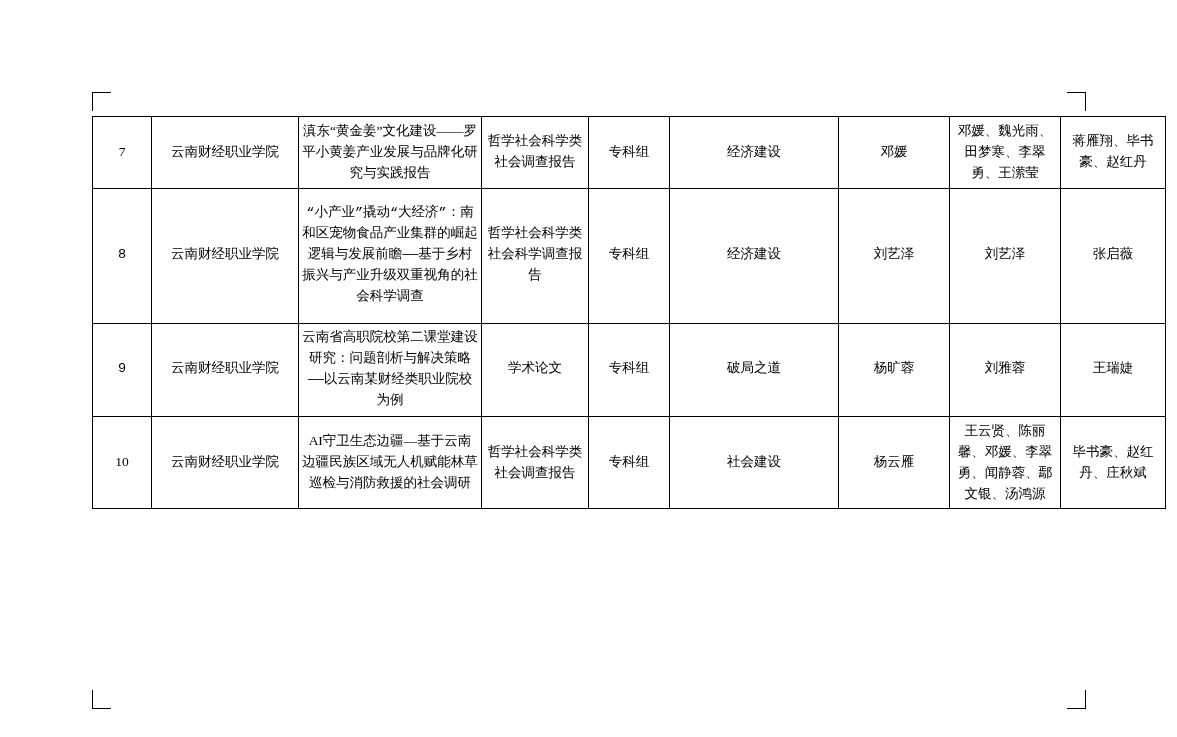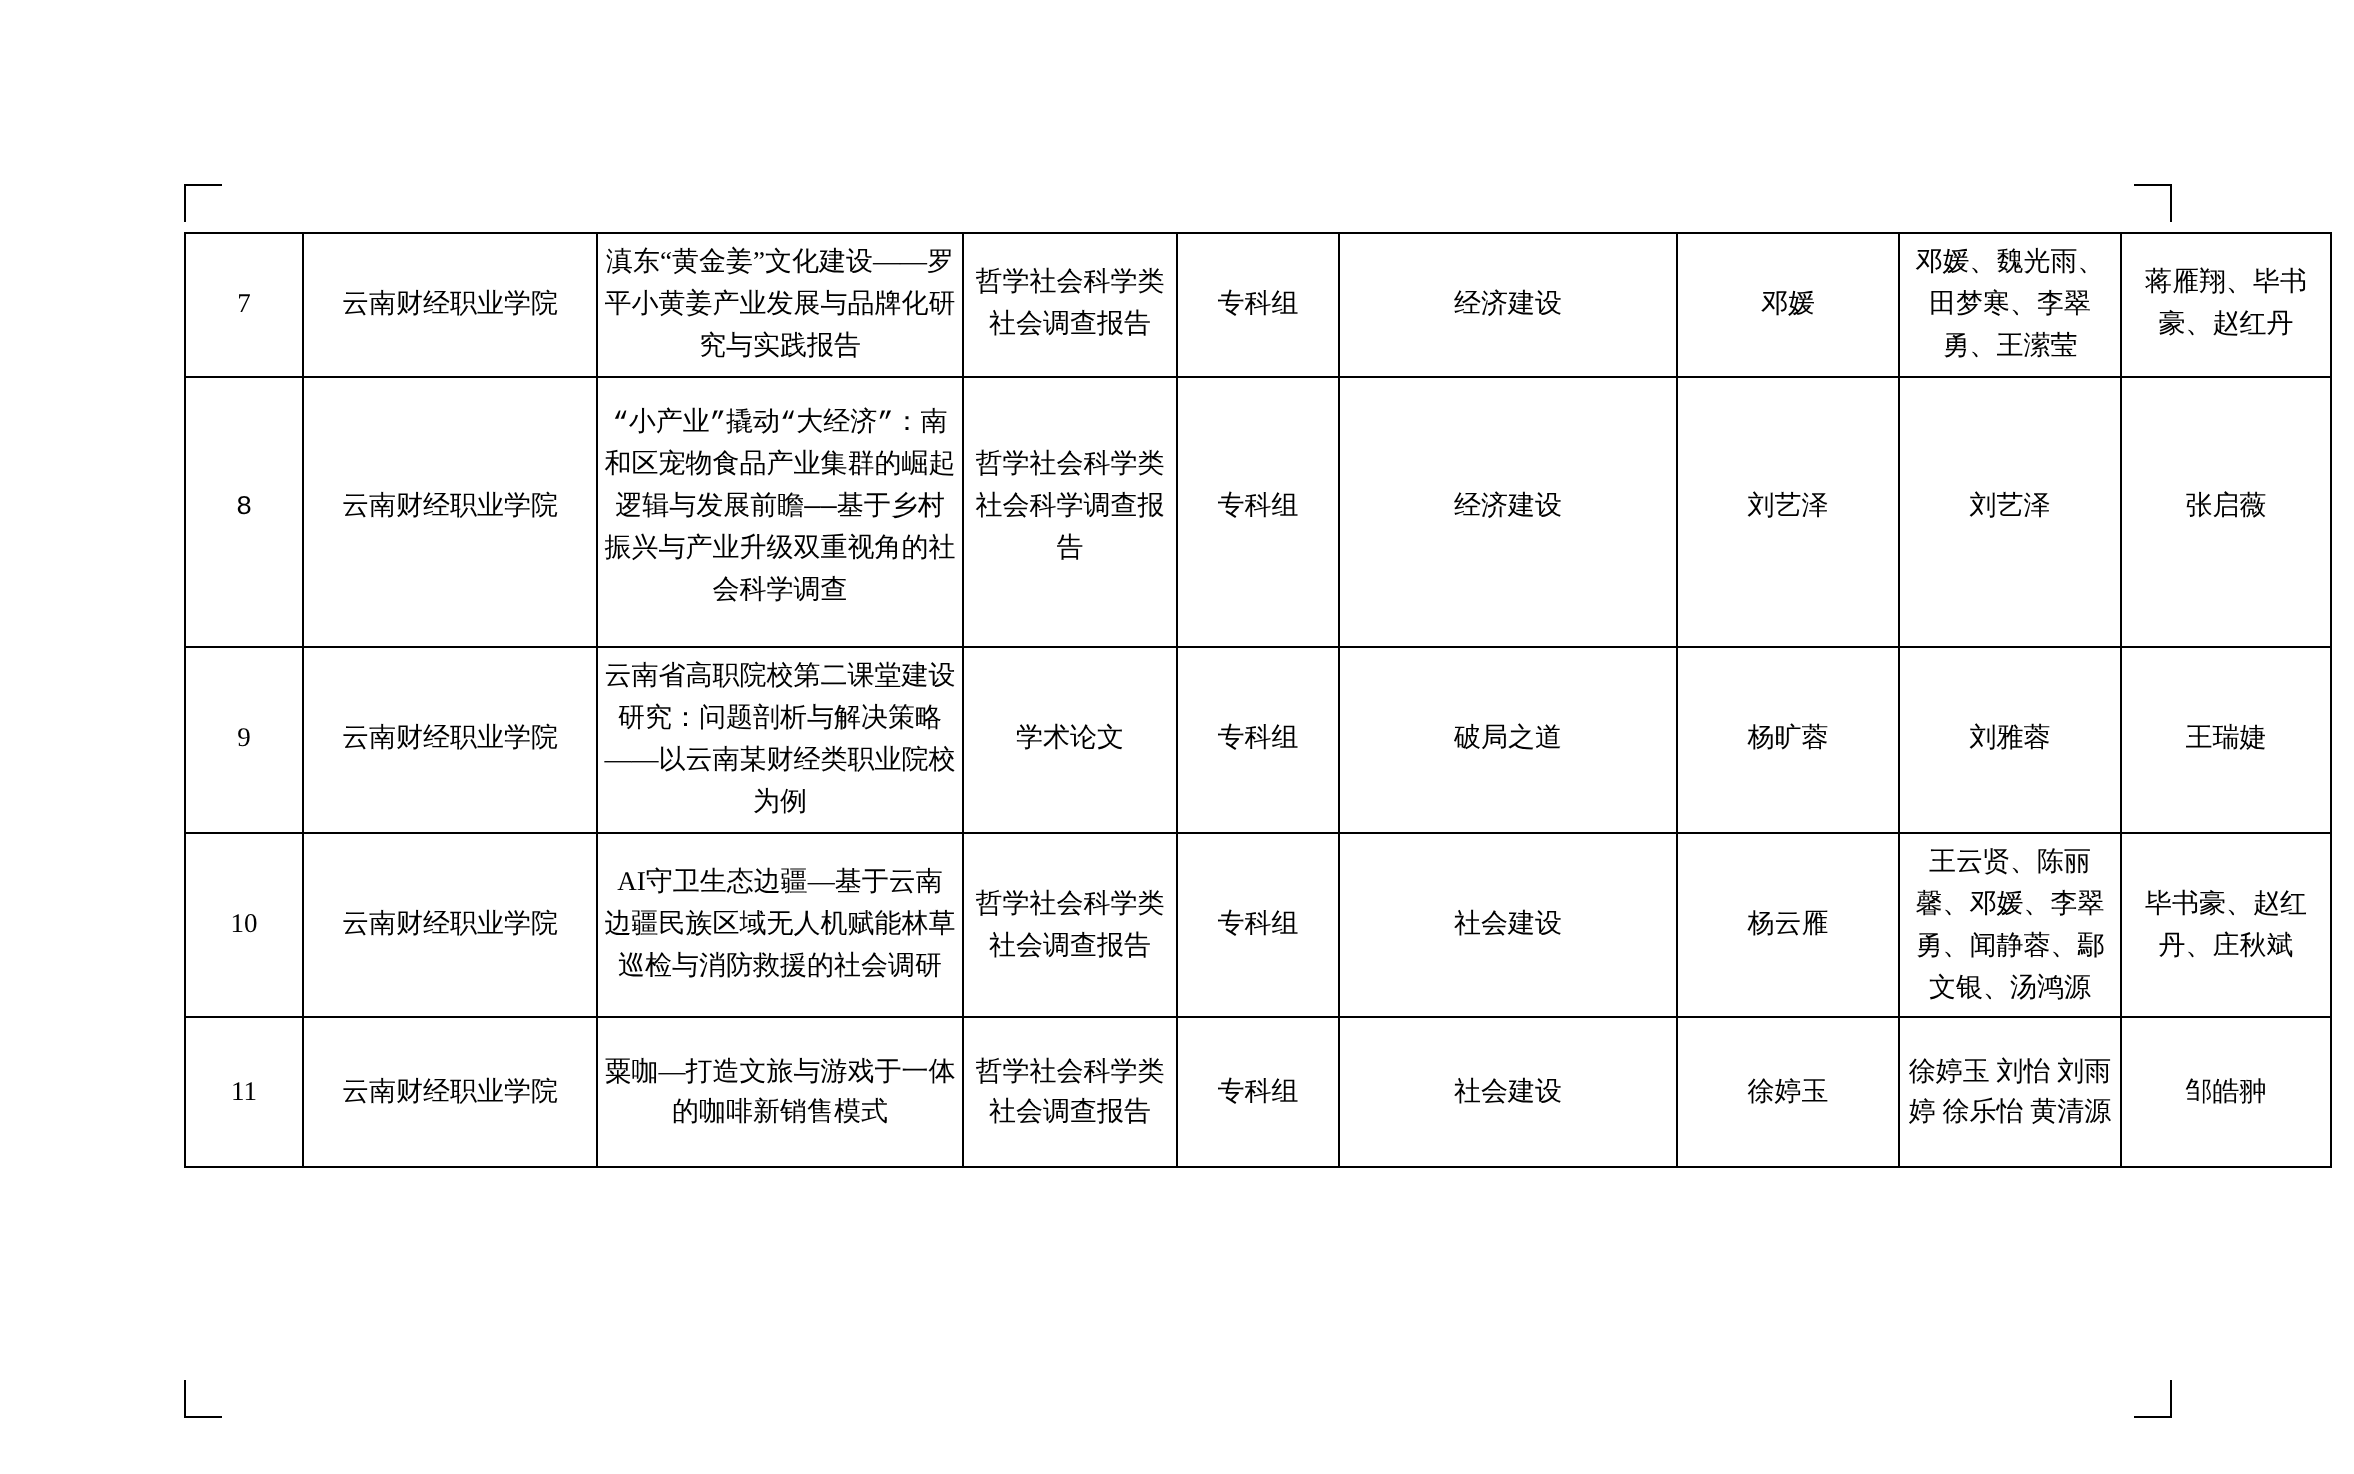--- a/index.html
+++ b/index.html
@@ -58,21 +58,21 @@
   td.c-school  { width: 140px; }
   td.c-title   { width: 176px; }
   td.c-type    { width: 100px; }
   td.c-group   { width: 74px; }
   td.c-field   { width: 162px; }
   td.c-author1 { width: 104px; margin-left: 42px; }
   td.c-author2 { width: 104px; margin-left: 32px; }
   td.c-adviser { width: 98px; }
   .r7  td { height: 62px; }
   .r8  td { height: 126px; font-family: Liberation Mono, monospace; }
-  .r9  td { height: 84px; }
+  .r9  td { height: 84px; font-family: Liberation Mono, monospace; }
   .r10 td { height: 82px; }
   .r11 td { height: 66px; }
 </style>
 </head>
 <body>
 
 <div class="page">
 
   <div class="crop tl"></div>
   <div class="crop tr"></div>
@@ -118,27 +118,16 @@
         <td class="c-no">10</td>
         <td class="c-school">云南财经职业学院</td>
         <td class="c-title">AI守卫生态边疆—基于云南边疆民族区域无人机赋能林草巡检与消防救援的社会调研</td>
         <td class="c-type">哲学社会科学类社会调查报告</td>
         <td class="c-group">专科组</td>
         <td class="c-field">社会建设</td>
         <td class="c-author1">杨云雁</td>
         <td class="c-author2">王云贤、陈丽馨、邓媛、李翠勇、闻静蓉、鄢文银、汤鸿源</td>
         <td class="c-adviser">毕书豪、赵红丹、庄秋斌</td>
       </tr>
-      <tr class="r11">
-        <td class="c-no">11</td>
-        <td class="c-school">云南财经职业学院</td>
-        <td class="c-title">粟咖—打造文旅与游戏于一体的咖啡新销售模式</td>
-        <td class="c-type">哲学社会科学类社会调查报告</td>
-        <td class="c-group">专科组</td>
-        <td class="c-field">社会建设</td>
-        <td class="c-author1">徐婷玉</td>
-        <td class="c-author2">徐婷玉 刘怡 刘雨婷 徐乐怡 黄清源</td>
-        <td class="c-adviser">邹皓翀</td>
-      </tr>
     </tbody>
   </table>
 
 </div>
 
 </body></html>

